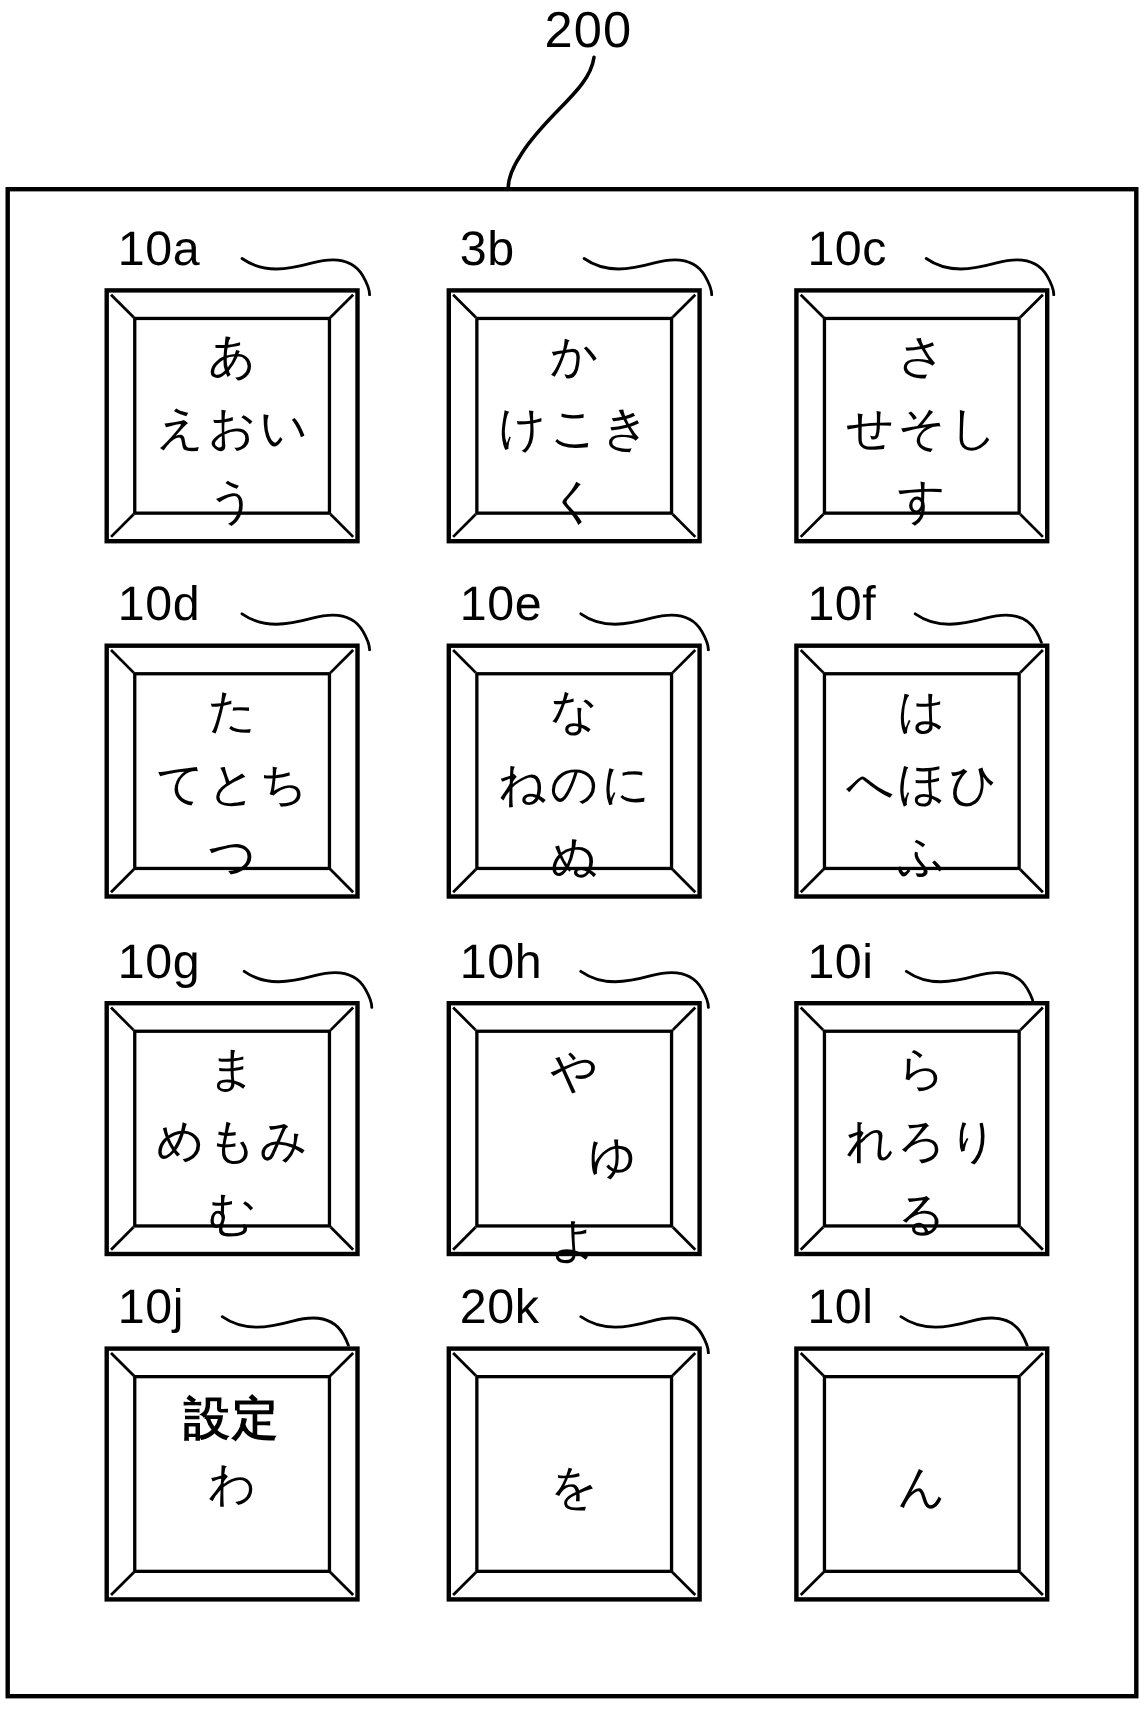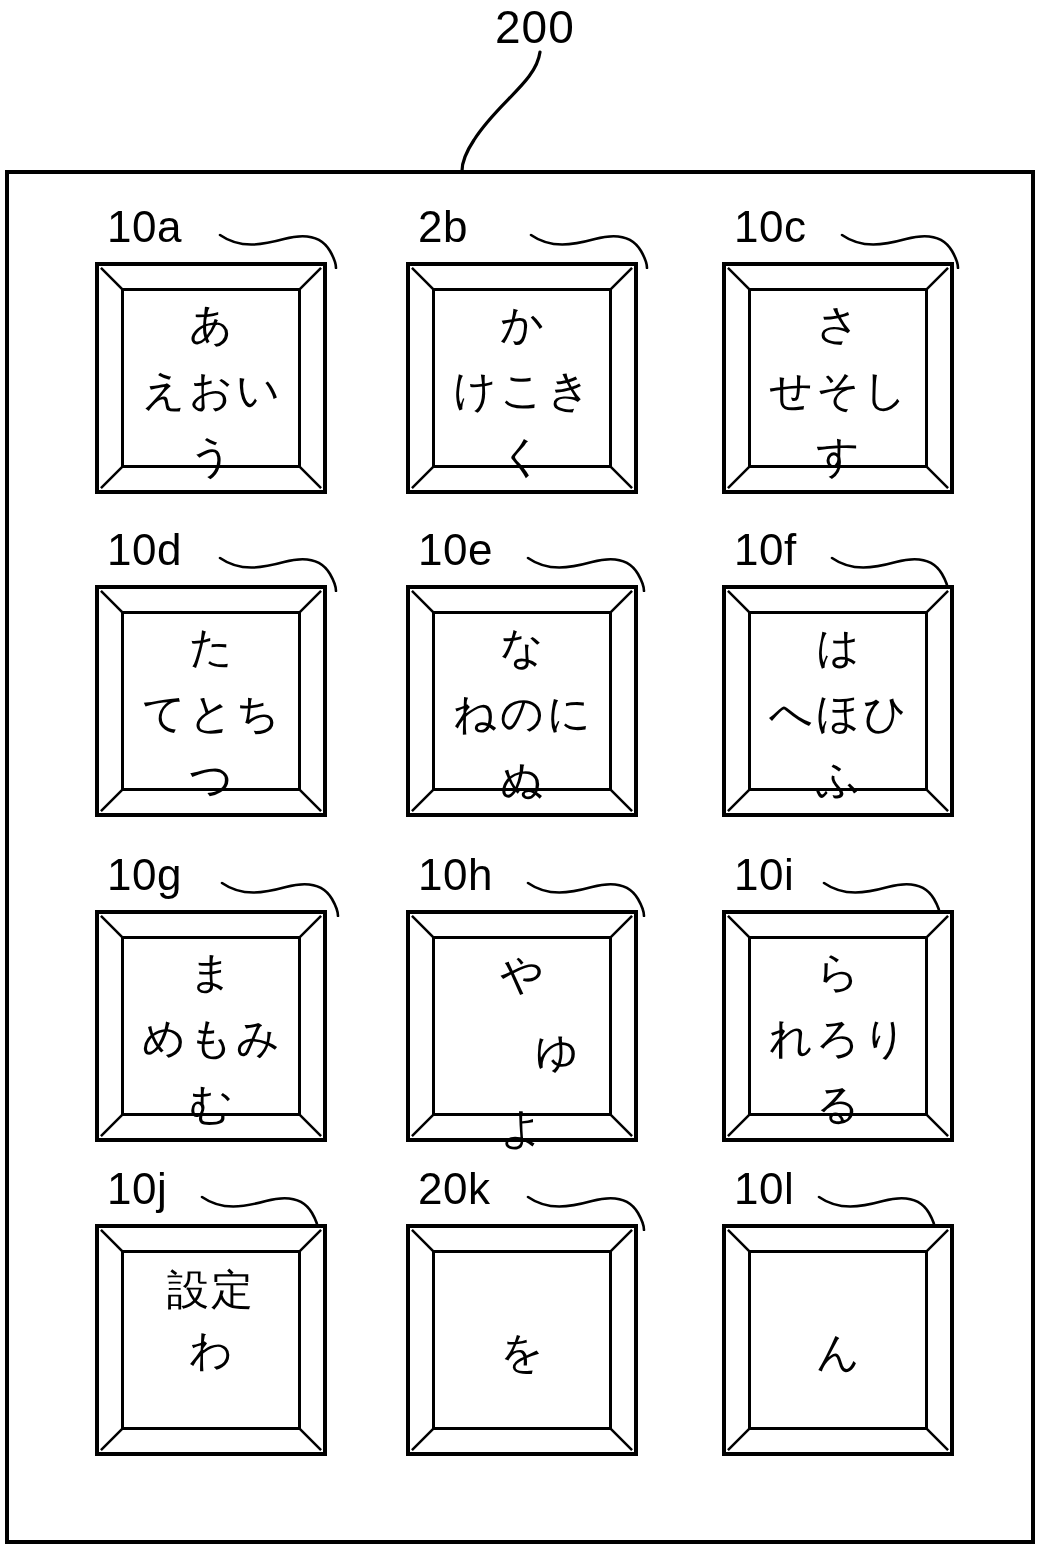--- a/index.html
+++ b/index.html
@@ -108,21 +108,21 @@
   }
   .glyph.top    { left: 0; right: 0; top: 12px; }
   .glyph.mid-c  { left: 0; right: 0; top: 78px; }
   .glyph.mid-l  { left: 18px; top: 78px; }
   .glyph.mid-r  { right: 18px; top: 78px; }
   .glyph.bottom { left: 0; right: 0; top: 144px; }
   .glyph.center { left: 0; right: 0; top: 78px; }
   .glyph.h-top  { left: 0; right: 0; top: 14px; }
   .glyph.h-mid  { right: 30px; top: 92px; }
   .glyph.h-bot  { left: 0; right: 0; top: 168px; }
-  .glyph.kanji  { left: 0; right: 0; top: 16px; font-size: 42px; letter-spacing: 2px; }
+  .glyph.kanji  { left: 0; right: 0; top: 16px; font-size: 42px; letter-spacing: 2px; font-weight: bold; }
   .glyph.kana-under { left: 0; right: 0; top: 76px; }
 </style>
 </head>
 <body>
 
 <div id="figure-ref-200">200</div>
 
 <svg id="figure-ref-200-leader" viewBox="0 0 130 125" xmlns="http://www.w3.org/2000/svg">
   <path d="M 100 4 C 96 34, 58 54, 34 92 C 26 104, 22 114, 22 123" fill="none" stroke="#000" stroke-width="3.2" stroke-linecap="round"></path>
 </svg>
@@ -145,21 +145,21 @@
       <span class="glyph top">あ</span>
       <span class="glyph mid-l">え</span>
       <span class="glyph mid-c">お</span>
       <span class="glyph mid-r">い</span>
       <span class="glyph bottom">う</span>
     </div>
   </div>
 </div>
 
 <div class="key-cell" style="left:406px; top:205px;">
-  <div class="key-label">2b</div>
+  <div class="key-label">3b</div>
   <svg class="key-leader" style="left:123px; top:22px; width:140px; height:42px;" viewBox="0 0 140 42" xmlns="http://www.w3.org/2000/svg">
     <path d="M 2 8 C 22 22, 44 18, 66 12 C 88 6, 104 10, 112 24 C 116 31, 118 37, 118 41" fill="none" stroke="#000" stroke-width="2.6" stroke-linecap="round"></path>
   </svg>
   <div class="keycap" style="top:57px;">
     <svg class="bevel-svg" viewBox="0 0 232 232" xmlns="http://www.w3.org/2000/svg">
       <line x1="2" y1="2" x2="24" y2="24" stroke="#000" stroke-width="2.6"></line>
       <line x1="230" y1="2" x2="208" y2="24" stroke="#000" stroke-width="2.6"></line>
       <line x1="2" y1="230" x2="24" y2="208" stroke="#000" stroke-width="2.6"></line>
       <line x1="230" y1="230" x2="208" y2="208" stroke="#000" stroke-width="2.6"></line>
     </svg>

